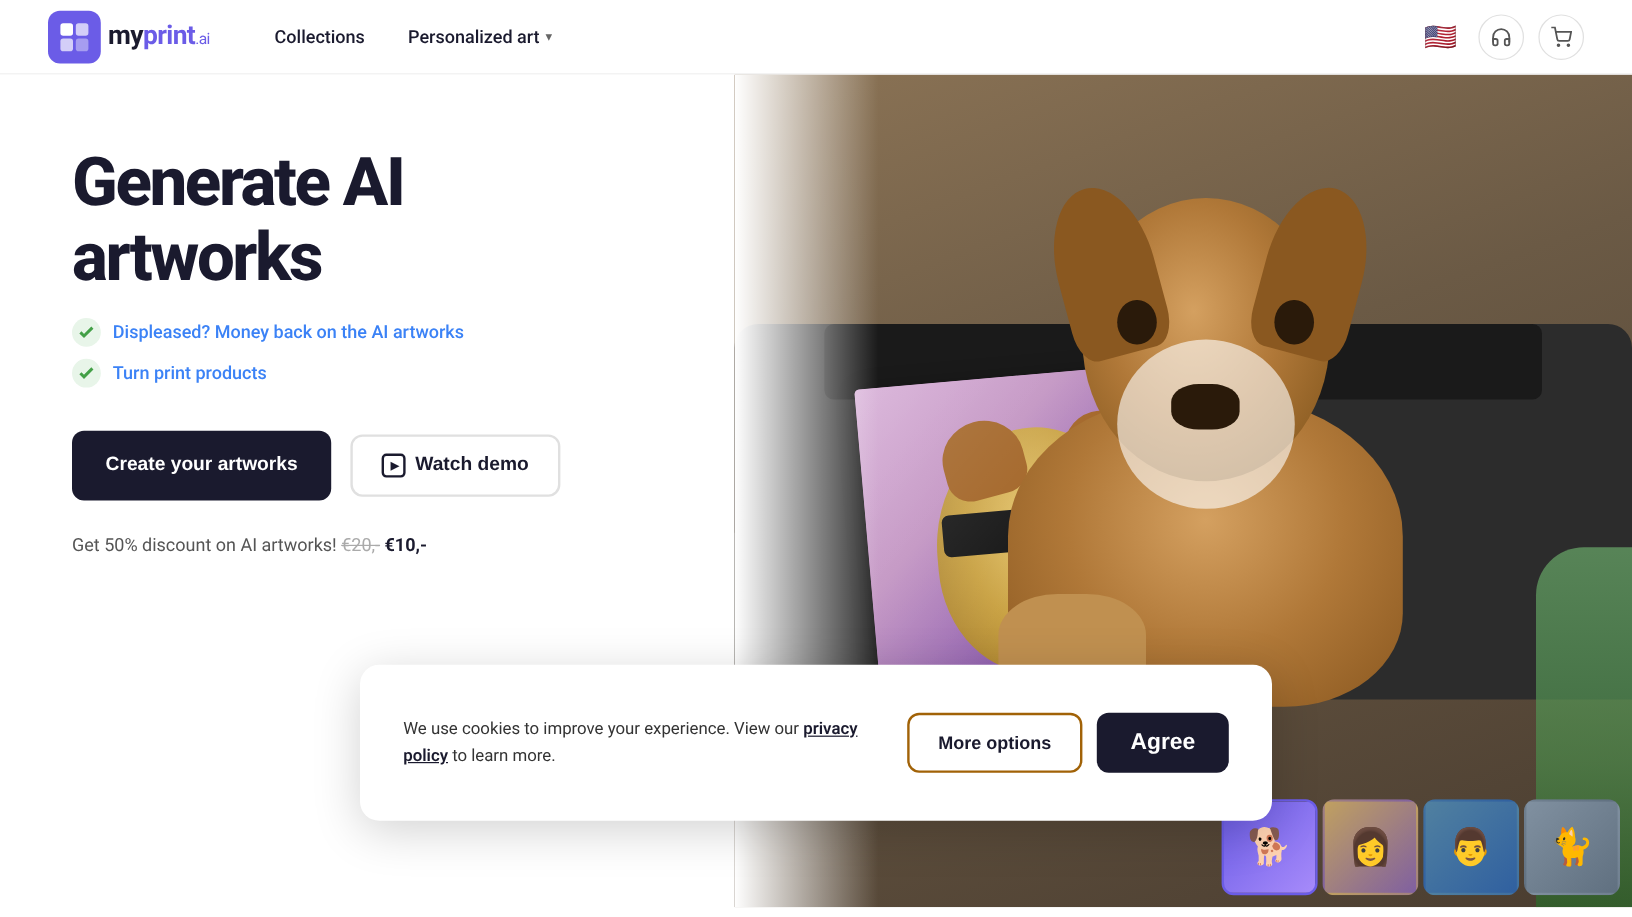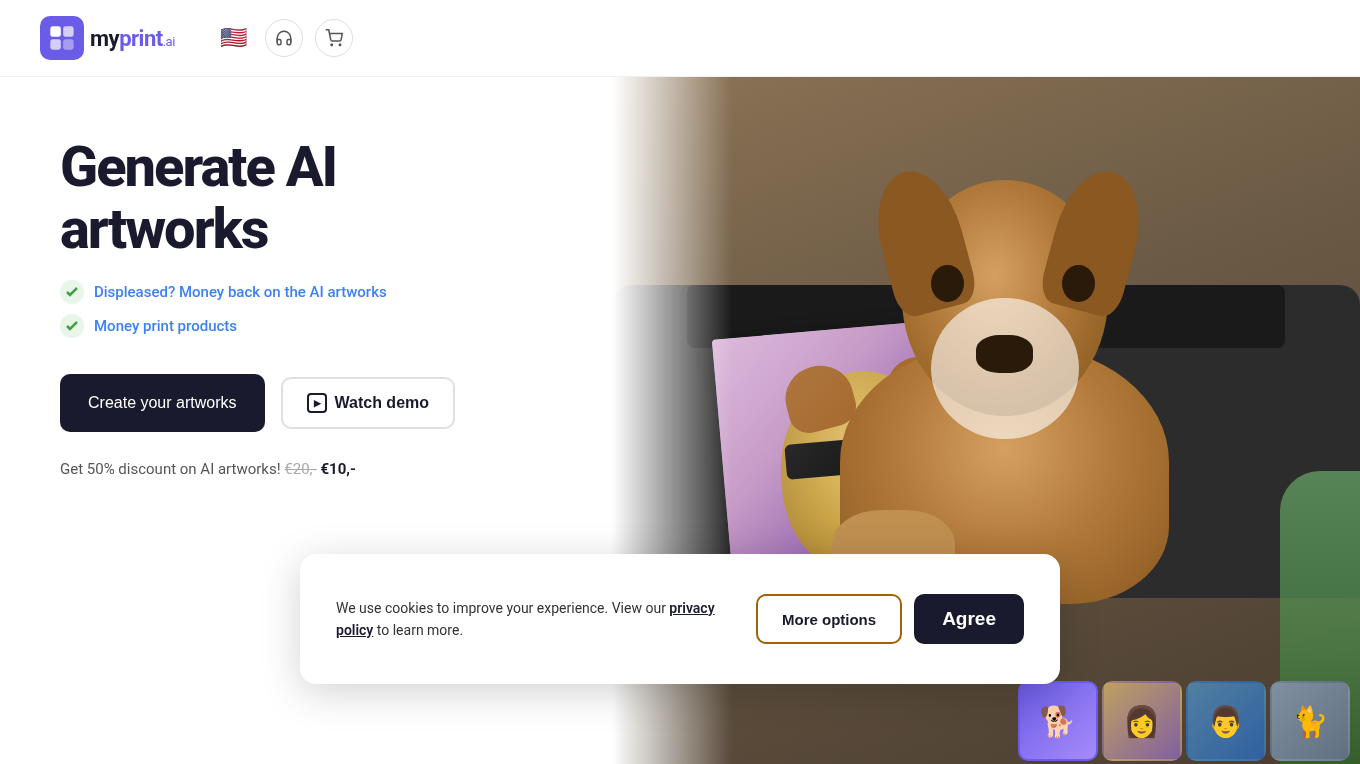--- a/index.html
+++ b/index.html
@@ -15,21 +15,21 @@
       height: 764px;
       overflow: hidden;
       position: relative;
     }
 
     
     .navbar {
       display: flex;
       align-items: center;
       padding: 0 40px;
-      height: 77px;
+      height: 62px;
       background: #fff;
       position: relative;
       z-index: 10;
       border-bottom: 1px solid #f0f0f0;
     }
 
     .logo {
       display: flex;
       align-items: center;
       margin-right: 40px;
@@ -200,21 +200,21 @@
       margin-bottom: 28px;
     }
 
     .btn-primary {
       background: #1a1a2e;
       color: #fff;
       border: none;
       padding: 20px 28px;
       border-radius: 10px;
       font-size: 16px;
-      font-weight: 400;
+      font-weight: 700;
       cursor: pointer;
       white-space: nowrap;
     }
 
     .btn-demo {
       background: #fff;
       color: #1a1a2e;
       border: 2px solid #e0e0e0;
       padding: 14px 24px;
       border-radius: 10px;
@@ -436,20 +436,29 @@
       <svg viewBox="0 0 24 24" xmlns="http://www.w3.org/2000/svg">
         <rect x="2" y="2" width="9" height="9" rx="2" fill="white"></rect>
         <rect x="13" y="2" width="9" height="9" rx="2" fill="white" opacity="0.7"></rect>
         <rect x="2" y="13" width="9" height="9" rx="2" fill="white" opacity="0.7"></rect>
         <rect x="13" y="13" width="9" height="9" rx="2" fill="white" opacity="0.4"></rect>
       </svg>
     </div>
     <span class="logo-text">my<span>print</span><span style="color:#6b5ce7;font-size:13px;font-weight:400">.ai</span></span>
   </div>
 
+  <div class="nav-links">
+    <a class="nav-link">
+      <span>Collections</span>
+    </a>
+    <a class="nav-link">
+      <span>Personalized art</span>
+      <span class="chevron">▾</span>
+    </a>
+  </div>
 
   <div class="nav-right">
     <button class="flag-btn">🇺🇸</button>
     <button class="icon-btn">
       <svg width="18" height="18" viewBox="0 0 24 24" fill="none" stroke="currentColor" stroke-width="2">
         <path d="M3 18v-6a9 9 0 0 1 18 0v6"></path>
         <path d="M21 19a2 2 0 0 1-2 2h-1a2 2 0 0 1-2-2v-3a2 2 0 0 1 2-2h3z"></path>
         <path d="M3 19a2 2 0 0 0 2 2h1a2 2 0 0 0 2-2v-3a2 2 0 0 0-2-2H3z"></path>
       </svg>
     </button>
@@ -480,21 +489,21 @@
             </svg>
         </span>
         <span>Displeased? Money back on the AI artworks</span>
       </li>
       <li class="feature-item">
         <span class="check-circle">
           <svg viewBox="0 0 14 14">
               <polyline points="2,7 5,10 12,3"></polyline>
             </svg>
         </span>
-        <span>Money print products</span>
+        <span>Turn print products</span>
       </li>
     </ul>
 
     <div class="hero-buttons">
       <button class="btn-primary">
         <span>Create your artworks</span>
       </button>
       <button class="btn-demo">
         <span class="play-icon">▶</span>
         <span>Watch demo</span>

